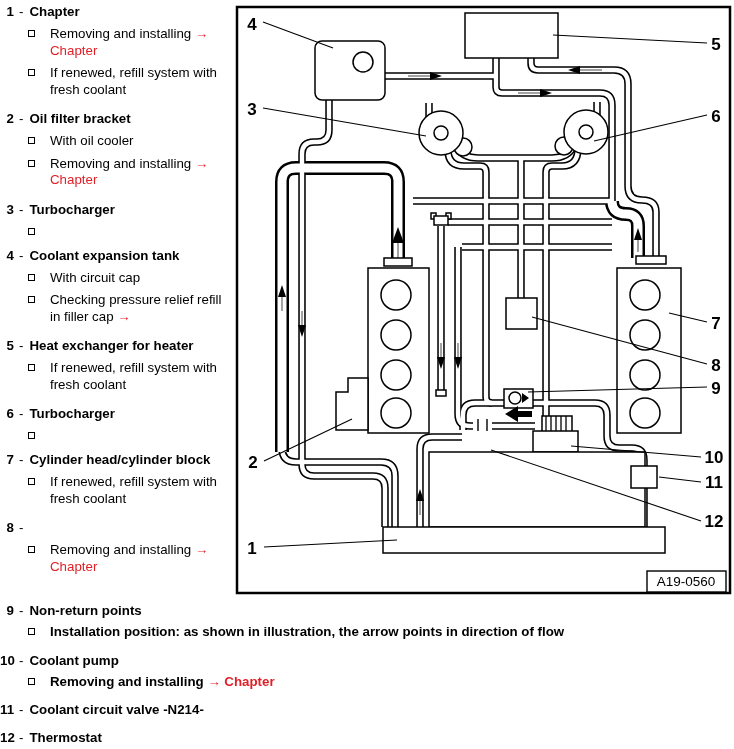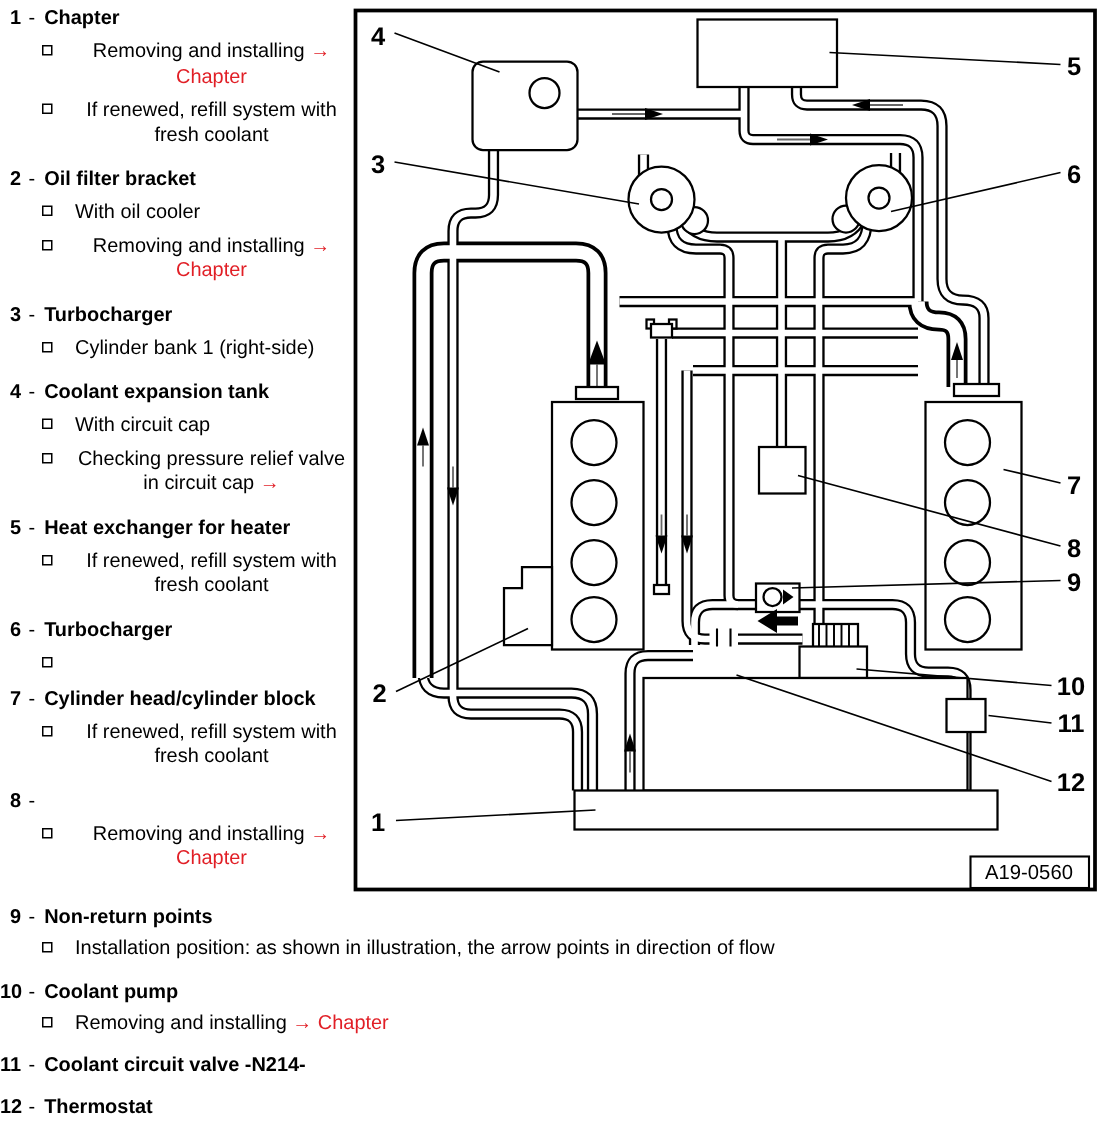--- a/index.html
+++ b/index.html
@@ -15,22 +15,22 @@
   .item{margin-bottom:12px;}
   #legend-bottom .item{margin-bottom:11px;}
   .head{display:flex;line-height:17px;margin-bottom:6px;font-weight:bold;}
   #legend-bottom .head{margin-bottom:5px;}
   .num{width:14px;text-align:right;flex:none;}
   .dash{margin:0 6px 0 5px;font-weight:normal;flex:none;}
   .ttl{max-width:200px;}
   .bullet{display:flex;line-height:16.5px;margin-bottom:6px;}
   #legend-bottom .bullet{margin-bottom:0;}
   .sq{flex:none;width:7px;height:7px;border:1.2px solid #000;margin:4px 0 0 28px;}
-  .btxt{margin-left:15px;max-width:182px;text-align:center;}
-  #legend-bottom .btxt{max-width:640px;}
+  .btxt{margin-left:15px;max-width:182px;}
+  #legend-bottom .btxt{max-width:640px;font-weight:bold;}
   .red{color:var(--red);}
 
   
   #diagram{position:absolute;left:0;top:0;}
   .po{fill:none;stroke:#000;stroke-width:7.5;}
   .pi{fill:none;stroke:#fff;stroke-width:4.4;}
   .pO{fill:none;stroke:#000;stroke-width:14;}
   .pI{fill:none;stroke:#fff;stroke-width:9;}
   .cmp{fill:#fff;stroke:#000;stroke-width:1.5;}
   .thin{fill:none;stroke:#000;stroke-width:1.1;}
@@ -75,36 +75,35 @@
         </div>
       </div>
       <div class="item">
         <div class="head">
           <span class="num">3</span>
           <span class="dash">-</span>
           <span class="ttl">Turbocharger</span>
         </div>
         <div class="bullet">
           <span class="sq"></span>
-          <span class="btxt"><span>Cylinder bank 1 (right-side)</span><span class="red"></span></span>
         </div>
       </div>
       <div class="item">
         <div class="head">
           <span class="num">4</span>
           <span class="dash">-</span>
           <span class="ttl">Coolant expansion tank</span>
         </div>
         <div class="bullet">
           <span class="sq"></span>
           <span class="btxt"><span>With circuit cap</span><span class="red"></span></span>
         </div>
         <div class="bullet">
           <span class="sq"></span>
-          <span class="btxt"><span>Checking pressure relief valve in circuit cap </span><span class="red">→</span></span>
+          <span class="btxt"><span>Checking pressure relief refill in filler cap </span><span class="red">→</span></span>
         </div>
       </div>
       <div class="item">
         <div class="head">
           <span class="num">5</span>
           <span class="dash">-</span>
           <span class="ttl">Heat exchanger for heater</span>
         </div>
         <div class="bullet">
           <span class="sq"></span>

